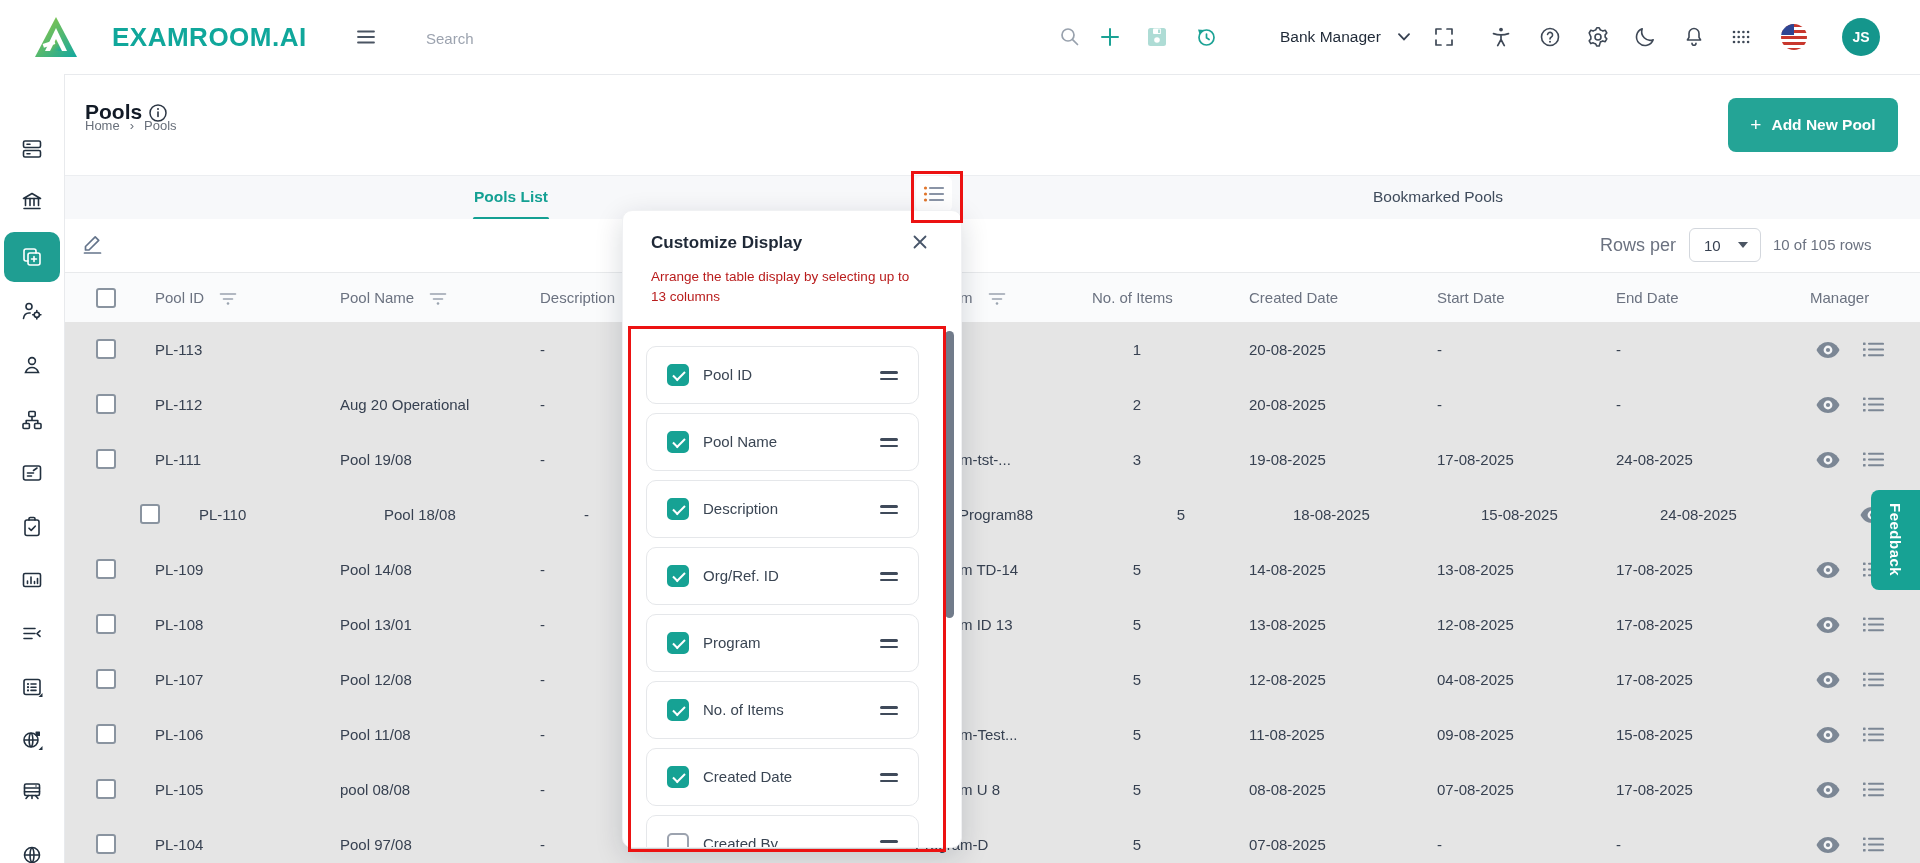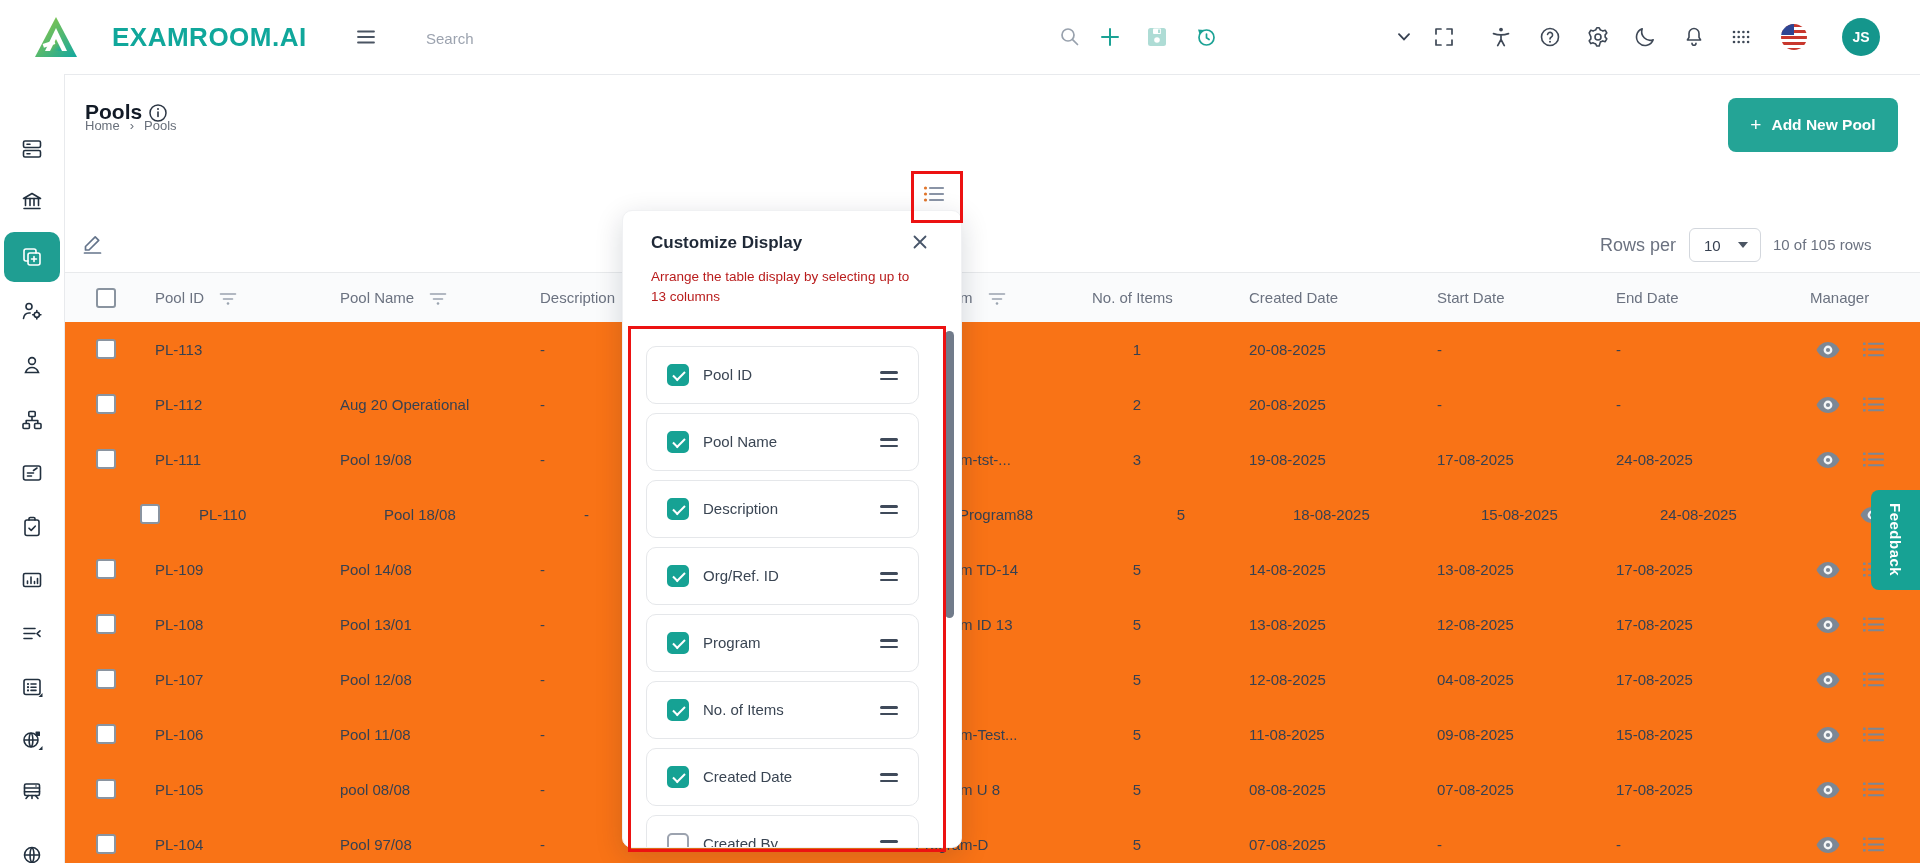--- a/index.html
+++ b/index.html
@@ -51,21 +51,21 @@
   .pencil{position:absolute;left:16px;top:11px;width:26px;height:26px;cursor:pointer;}
   .rpp-label{position:absolute;left:1496px;top:9px;width:116px;height:34px;line-height:34px;text-align:right;font-size:18px;color:#6B7280;}
   .rpp-box{position:absolute;left:1625px;top:9px;width:72px;height:34px;border:1px solid #D3D7DD;border-radius:6px;background:#fff;
     font-size:15px;color:#374151;display:flex;align-items:center;padding:0 12px 0 14px;justify-content:space-between;box-sizing:border-box;cursor:pointer;}
   .caret{width:0;height:0;border-left:5px solid transparent;border-right:5px solid transparent;border-top:6px solid #4B5563;}
   .rpp-sum{position:absolute;left:1709px;top:9px;height:34px;line-height:34px;font-size:15px;color:#6B7280;}
 
   
   #thead{position:absolute;left:0;top:272px;width:1920px;height:50px;background:#FAFBFC;border-top:1px solid #E8EAEC;border-bottom:1px solid #E8EAEC;}
   .hcell{position:absolute;top:0;height:50px;line-height:50px;font-size:15px;color:#6B7280;display:flex;align-items:center;gap:14px;}
-  .trow{position:absolute;left:0;width:1920px;height:55px;background:#f97316;border-bottom:1px solid #EDEFF2;}
+  .trow{position:absolute;left:0;width:1920px;height:55px;background:#e5e5e5;border-bottom:1px solid #EDEFF2;}
   .cell{position:absolute;top:0;height:55px;line-height:55px;font-size:15px;color:#374151;white-space:nowrap;}
   .ckb{position:absolute;width:20px;height:20px;border:2px solid #8A94A0;border-radius:3px;background:#fff;box-sizing:border-box;cursor:pointer;}
   .c-check{left:96px;top:17px;}
   #thead .c-check{top:15px;}
   .c-poolid{left:155px;} .c-poolname{left:340px;} .c-desc{left:540px;} .c-prog{left:915px;}
   .c-items{left:1077px;width:120px;text-align:center;}
   .h-items{left:1092px;}
   .c-created{left:1249px;} .c-start{left:1437px;} .c-end{left:1616px;}
   .c-eye{left:1816px;top:20px;cursor:pointer;} .c-rowmenu{left:1863px;top:19px;cursor:pointer;}
 
@@ -139,20 +139,23 @@
           <rect x="13" y="4.5" width="2.2" height="3.5" fill="#AEDCD5"></rect>
           <circle cx="12" cy="15" r="2.8" fill="#fff"></circle>
         </svg>
     </div>
     <div class="nav-ic" style="left:1194px;">
       <svg width="24" height="24" viewBox="0 0 24 24" fill="none">
           <circle cx="12.5" cy="12.5" r="7.5" stroke="#1BA295" stroke-width="1.7"></circle>
           <path d="M4 4.5 10 5 5.6 9.6Z" fill="#1BA295"></path>
           <path d="M12.5 9v3.8l2.6 1.7" stroke="#1BA295" stroke-width="1.7" stroke-linecap="round"></path>
         </svg>
+    </div>
+    <div class="role">
+      <span>Bank Manager</span>
     </div>
     <div class="nav-ic" style="left:1398px;top:33px;">
       <svg width="12" height="8" viewBox="0 0 12 8" fill="none">
           <path d="M1 1.2 6 6.4 11 1.2" stroke="#374151" stroke-width="1.8" stroke-linecap="round"></path>
         </svg>
     </div>
     <div class="nav-ic" style="left:1432px;">
       <svg width="24" height="24" viewBox="0 0 24 24" fill="none">
           <path d="M4 9V4h5M15 4h5v5M20 15v5h-5M9 20H4v-5" stroke="#3E4856" stroke-width="1.7" stroke-linecap="round" stroke-linejoin="round"></path>
         </svg>
@@ -321,20 +324,25 @@
       </svg>
   </div>
   <div class="crumb">
     <span>Home</span><span>›</span><span class="cur">Pools</span>
   </div>
   <button id="add-btn">
     <span class="plus">+</span>
     <span>Add New Pool</span>
   </button>
 
+  <div id="tabsbar">
+    <div class="tab active" style="left:376px;width:142px;">Pools List</div>
+    <div class="tab-underline"></div>
+    <div class="tab inactive" style="left:1274px;width:200px;">Bookmarked Pools</div>
+  </div>
   <button id="customize-btn">
     <span>
       <svg width="22" height="18" viewBox="0 0 22 18">
           <g>
             <circle cx="2.5" cy="3" r="1.6" fill="#E1762C"></circle>
             <circle cx="2.5" cy="9" r="1.6" fill="#E1762C"></circle>
             <circle cx="2.5" cy="15" r="1.6" fill="#E1762C"></circle>
             <path d="M7 3h13M7 9h13M7 15h13" stroke="#8A94A6" stroke-width="2.2" stroke-linecap="round"></path>
           </g>
         </svg>

